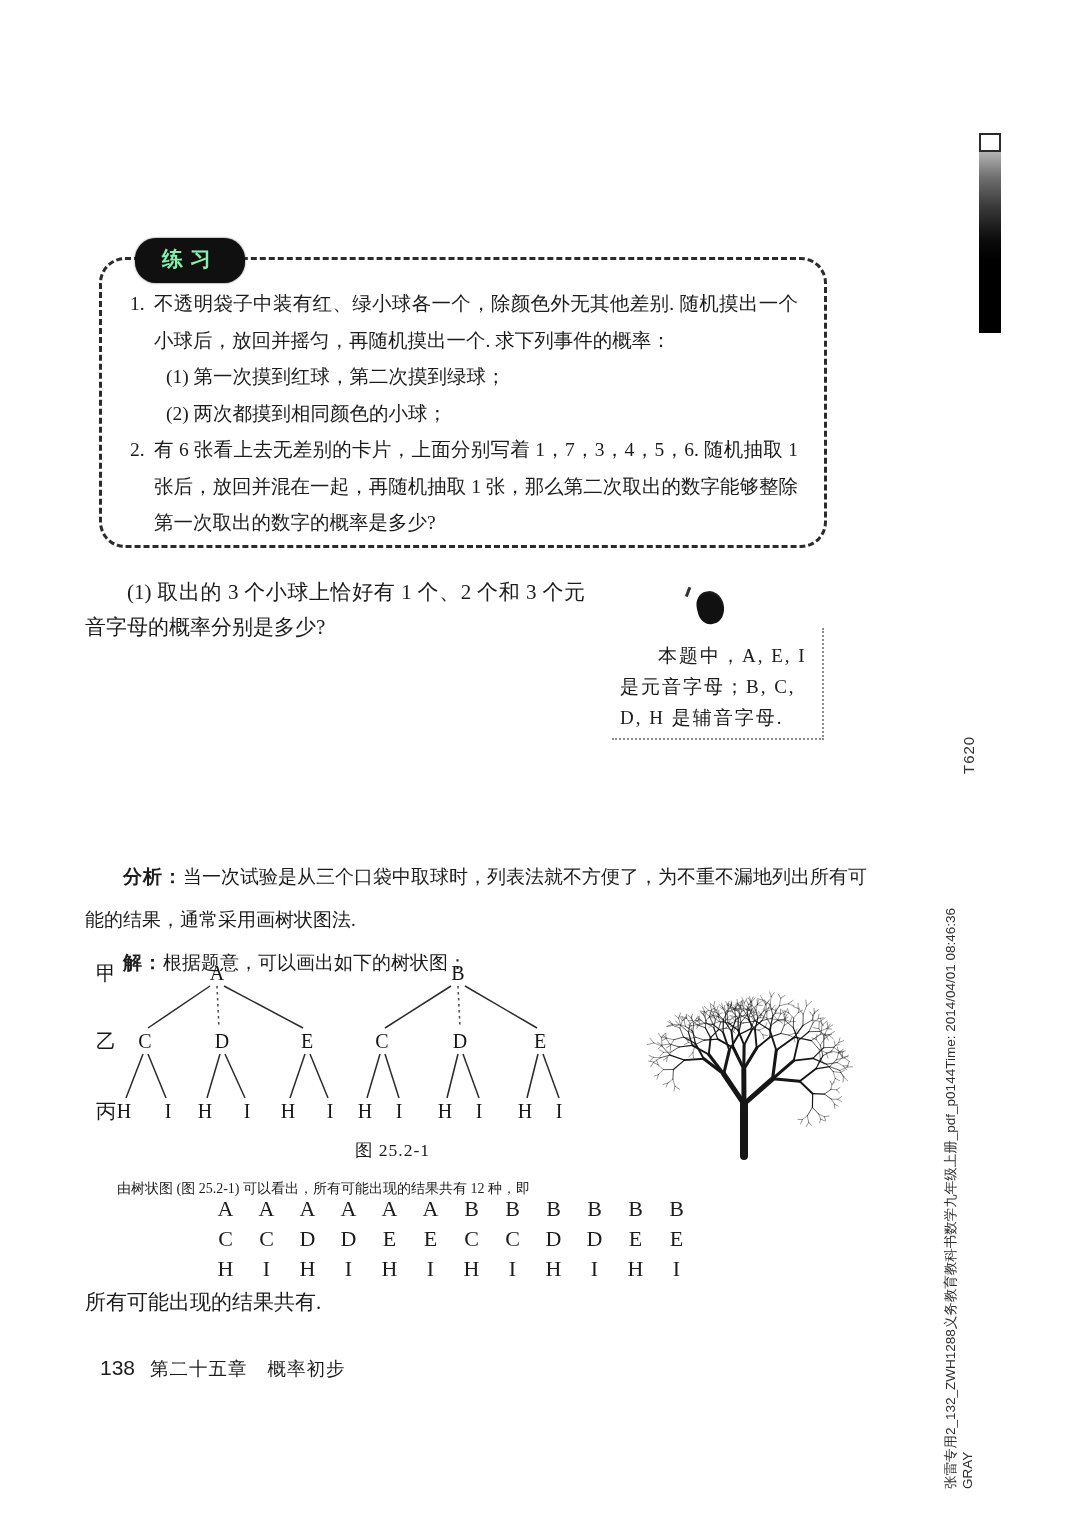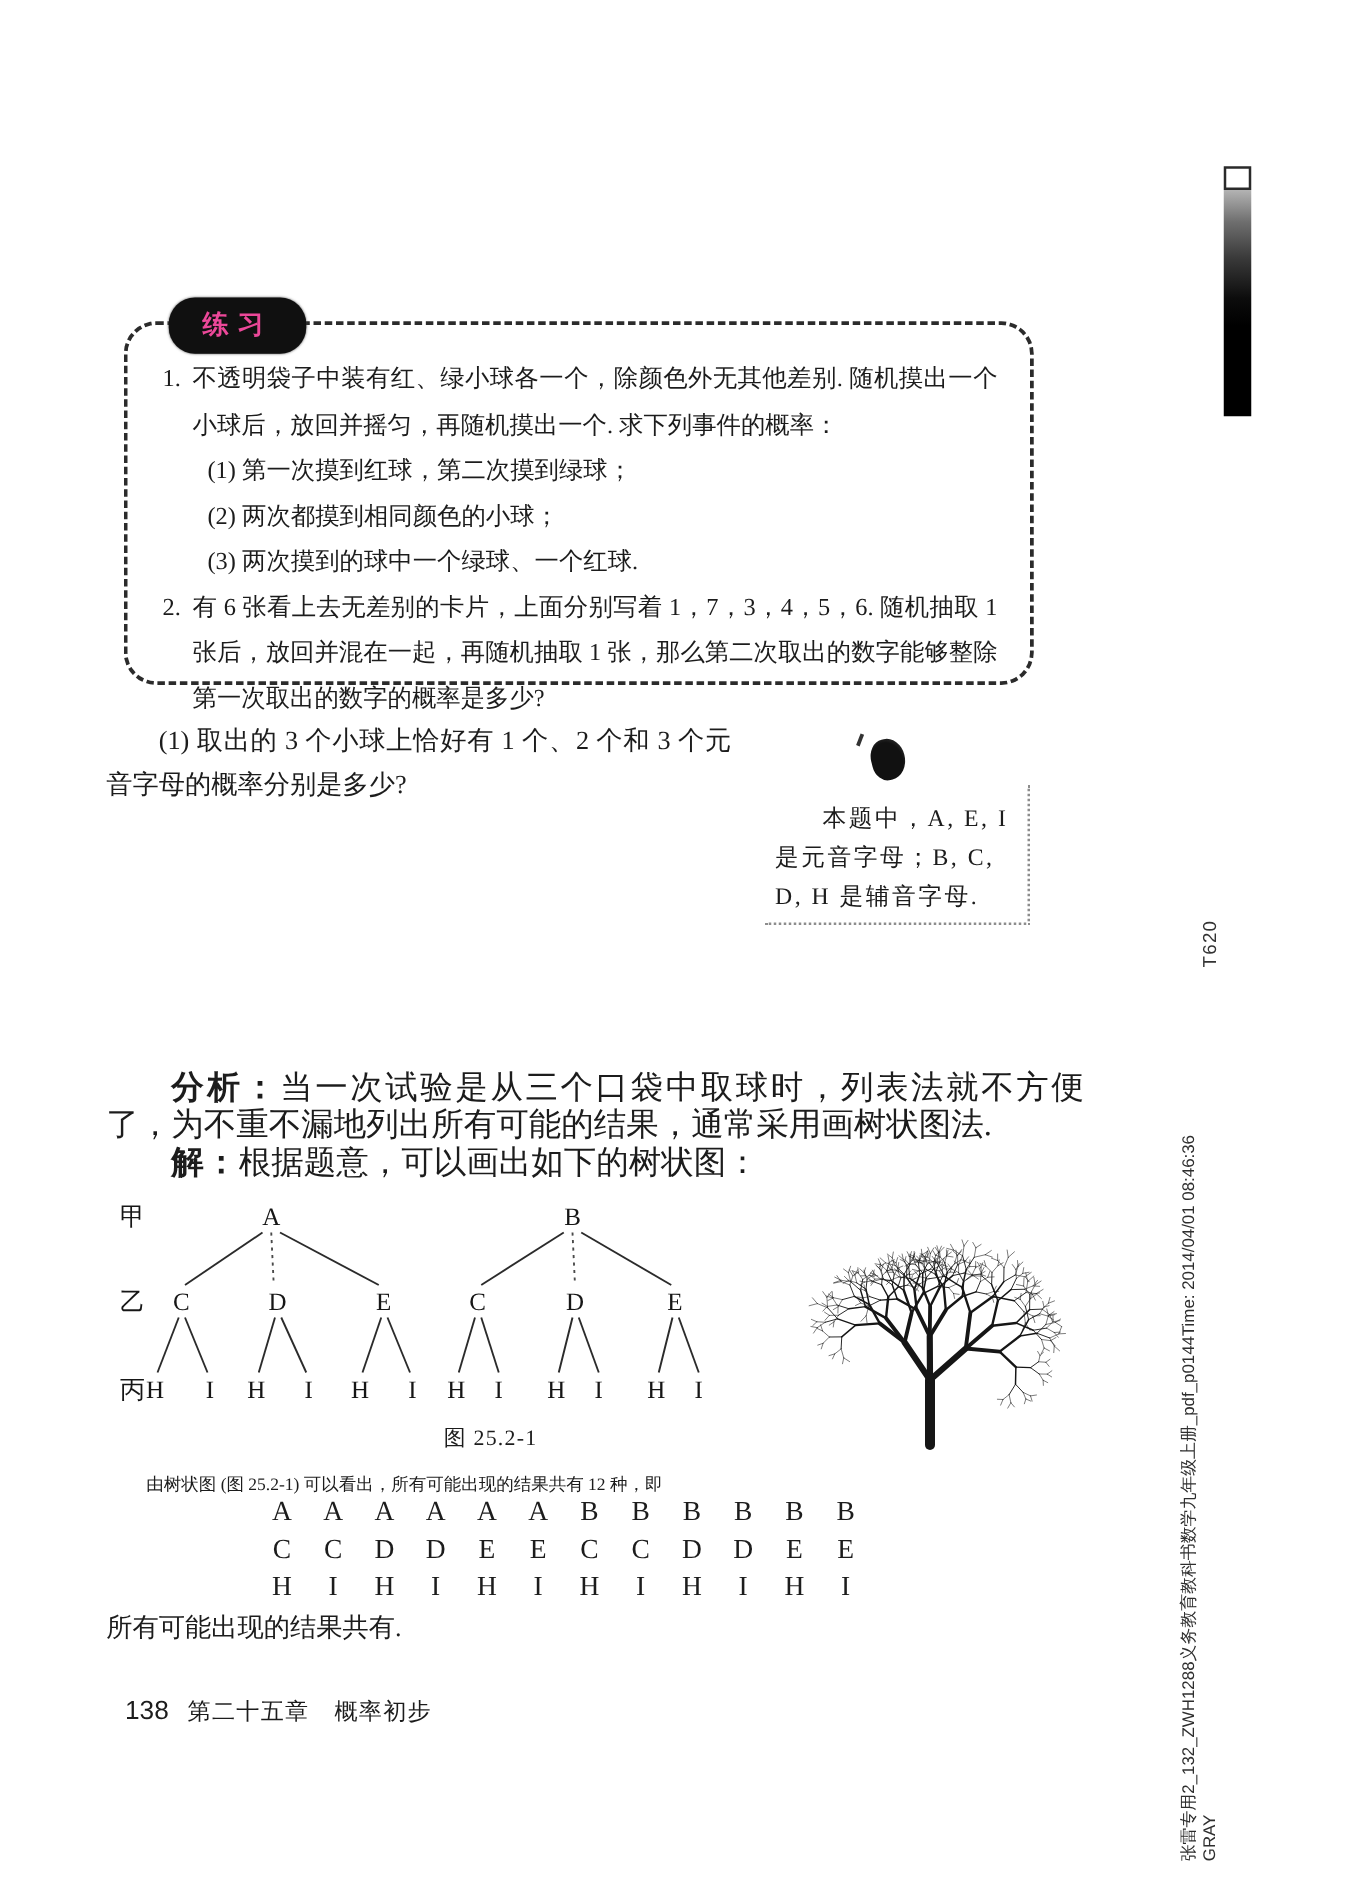--- a/index.html
+++ b/index.html
@@ -9,21 +9,21 @@
 
   
   .calib{left:979px;top:133px;width:22px;}
   .calib-white{width:22px;height:19px;background:#fff;border:2px solid #2a2a2a;box-sizing:border-box;}
   .calib-grad{width:22px;height:181px;
       background:linear-gradient(to bottom,#b3b3b3 0%,#6f6f6f 14%,#3a3a3a 30%,#0c0c0c 48%,#000 60%,#000 100%);}
 
   
   .practice{left:99px;top:257px;width:728px;height:291px;border:3px dashed #2b2b2b;border-radius:26px;
             box-sizing:border-box;padding:26px 26px 0 28px;font-size:19.5px;line-height:36.5px;}
-  .practice-pill{position:absolute;top:-22px;left:33px;background:#101010;color:#ec4899;
+  .practice-pill{position:absolute;top:-22px;left:33px;background:#101010;color:#86efac;
             padding:3px 27px 5px 27px;border-radius:21px;font-size:21px;font-weight:bold;letter-spacing:7px;
             box-shadow:0 0 2px #444;}
   .p-item{display:flex;}
   .p-num{flex:0 0 24px;}
   .p-body{flex:1;text-align:justify;}
   .p-sub{margin-left:12px;}
 
   
   .example{left:85px;top:575px;width:500px;}
   .example p{margin:0;font-size:21px;line-height:34.8px;text-align:justify;text-indent:2em;}
@@ -34,21 +34,21 @@
   .note{left:612px;top:628px;width:212px;height:112px;border-right:2px dotted #8d8d8d;
         border-bottom:2px dotted #8d8d8d;box-sizing:border-box;padding:12px 10px 0 8px;
         font-size:19px;line-height:31px;letter-spacing:2px;}
   .note .ind{text-indent:2em;}
   .blob{left:697px;top:591px;width:27px;height:33px;background:radial-gradient(ellipse at 45% 55%,#111 60%,#333 85%,#555 100%);
         border-radius:48% 52% 55% 45%;transform:rotate(-14deg);}
   .blob::before{content:"";position:absolute;left:-6px;top:-9px;width:3px;height:10px;background:#333;transform:rotate(35deg);}
 
   
   .analysis{left:85px;top:855px;width:782px;}
-  .analysis p{margin:0;font-size:26px;line-height:30px;text-align:justify;text-indent:2em;}
+  .analysis p{margin:0;font-size:19px;line-height:43px;text-align:justify;text-indent:2em;}
   .analysis b{letter-spacing:1px;}
 
   
   .treediag{left:60px;top:948px;}
   .treediag text{font-family:"Liberation Serif","DejaVu Serif",serif;font-size:20px;fill:#161616;}
   .figcap{left:300px;top:1138px;width:130px;text-align:right;font-size:17.5px;letter-spacing:1px;}
 
   
   .naturetree{left:606px;top:942px;}
 
@@ -80,21 +80,20 @@
 </div>
 
 <section class="abs practice">
   <div class="practice-pill">练习</div>
   <div class="p-item">
     <span class="p-num">1.</span>
     <div class="p-body">
       <div>不透明袋子中装有红、绿小球各一个，除颜色外无其他差别. 随机摸出一个小球后，放回并摇匀，再随机摸出一个. 求下列事件的概率：</div>
       <div class="p-sub">(1) 第一次摸到红球，第二次摸到绿球；</div>
       <div class="p-sub">(2) 两次都摸到相同颜色的小球；</div>
-      <div class="p-sub">(3) 两次摸到的球中一个绿球、一个红球.</div>
     </div>
   </div>
   <div class="p-item">
     <span class="p-num">2.</span>
     <div class="p-body">
       <div>有 6 张看上去无差别的卡片，上面分别写着 1，7，3，4，5，6. 随机抽取 1 张后，放回并混在一起，再随机抽取 1 张，那么第二次取出的数字能够整除第一次取出的数字的概率是多少?</div>
     </div>
   </div>
 </section>
 

